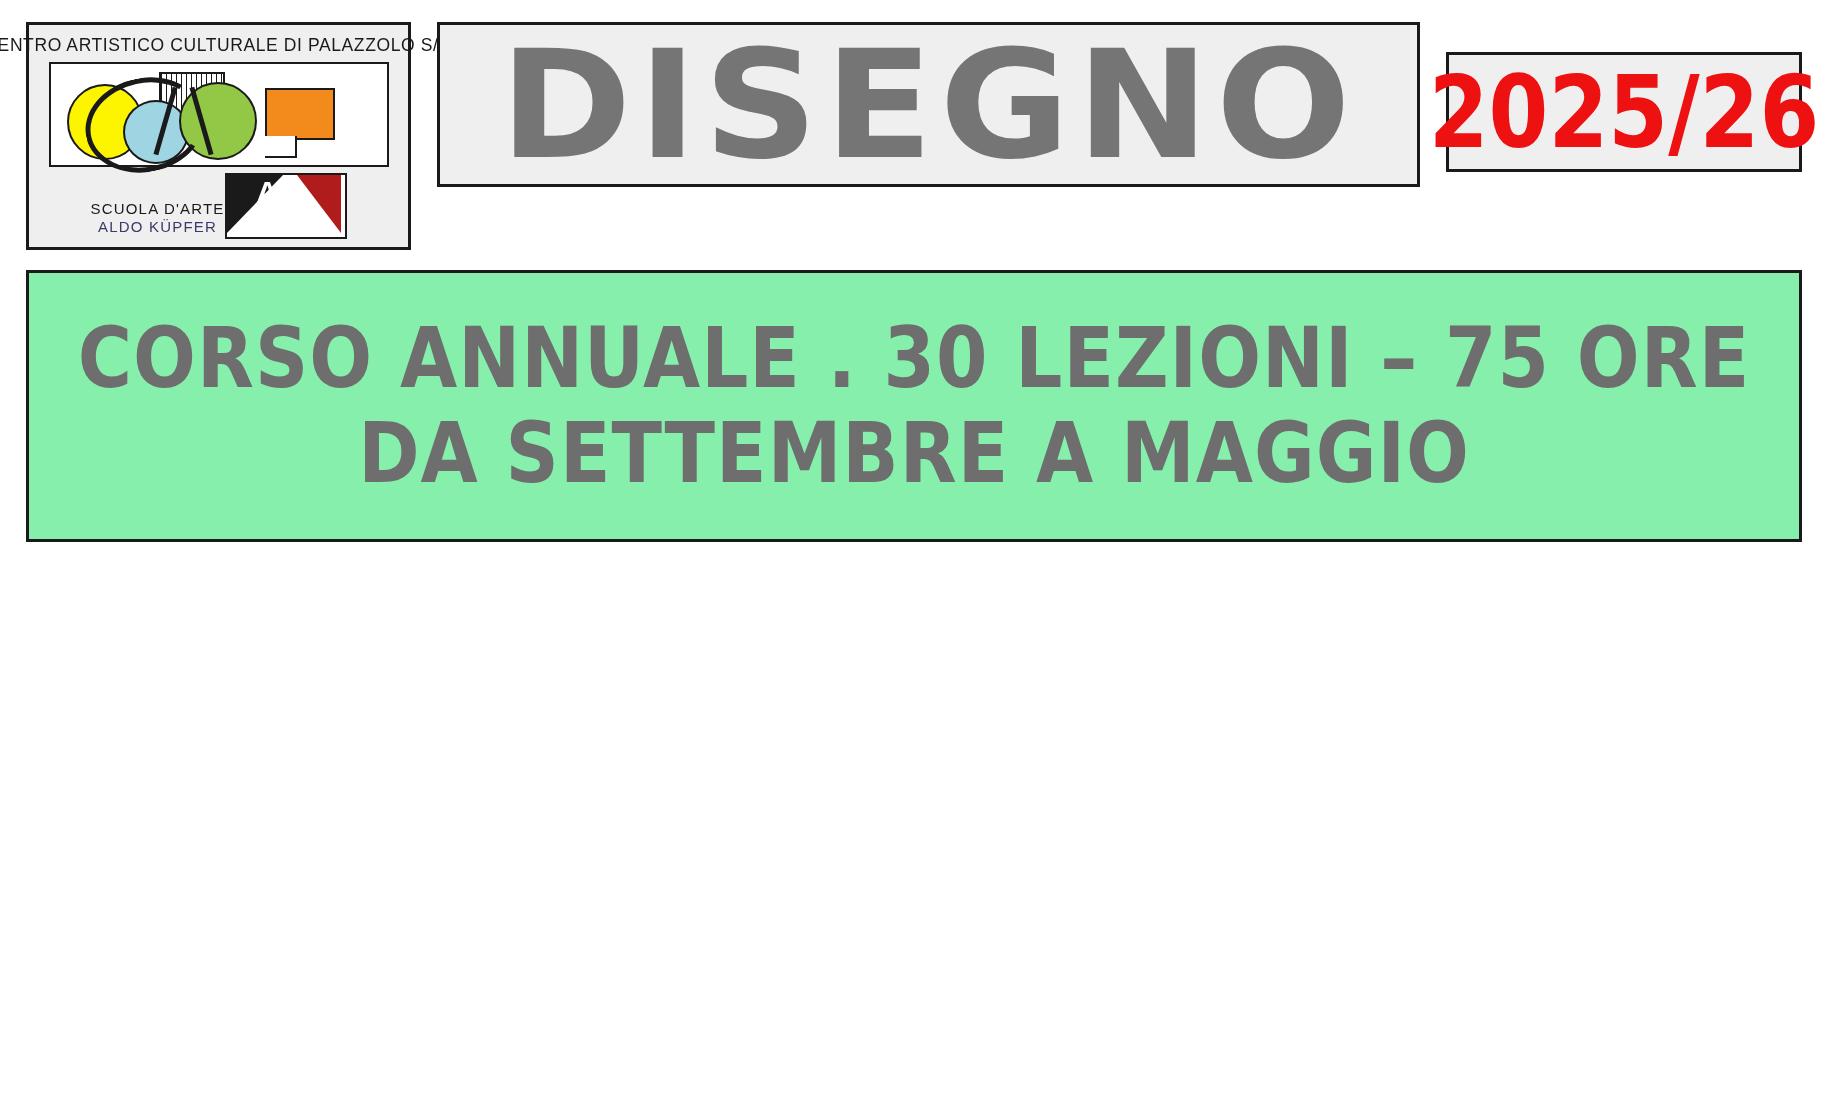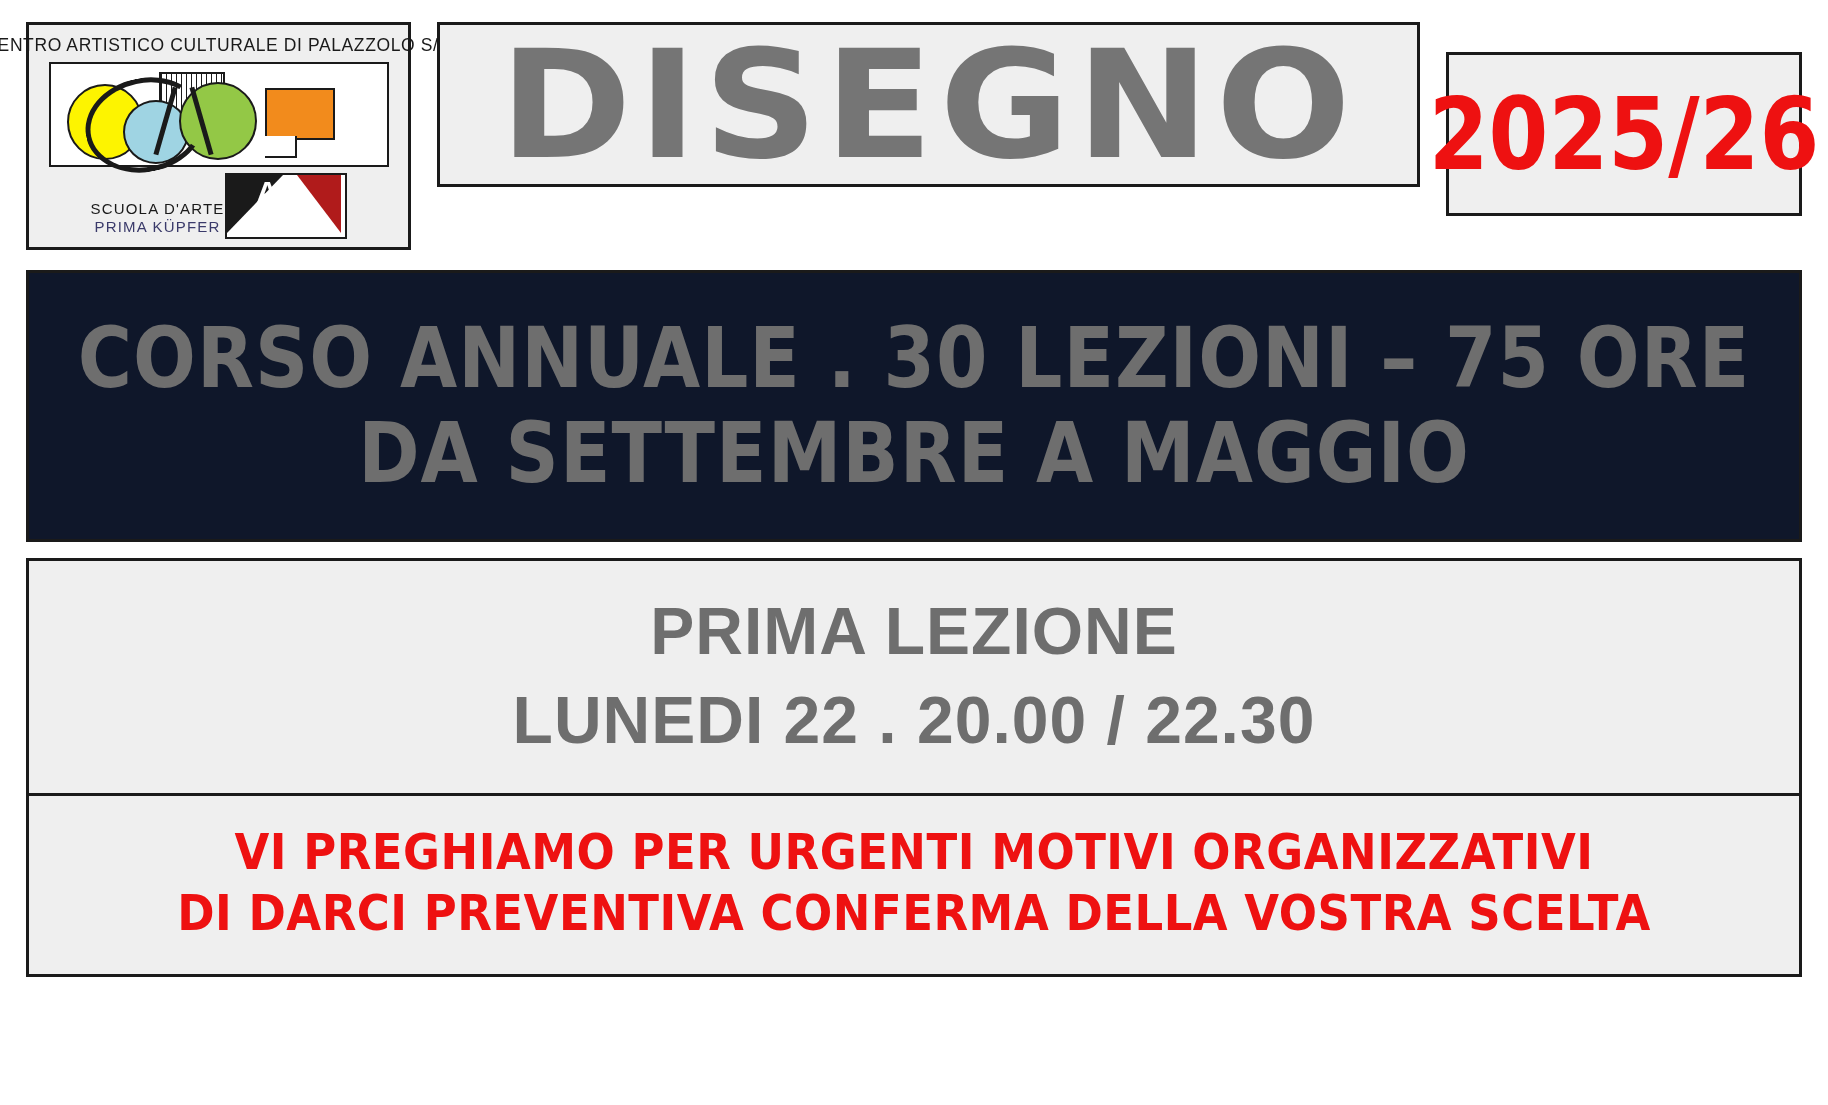--- a/index.html
+++ b/index.html
@@ -197,21 +197,21 @@
     font-weight: bold;
     font-size: 150px;
     line-height: 1;
     letter-spacing: 6px;
     color: #757575;
     transform: scaleX(1.06);
   }
 
   .year-box {
     width: 356px;
-    height: 164px;
+    height: 120px;
     margin-top: 30px;
     box-sizing: border-box;
     border: 3px solid #1a1a1a;
     background: #efefef;
     display: flex;
     align-items: center;
     justify-content: center;
   }
   .year-text {
     font-family: "DejaVu Sans", sans-serif;
@@ -221,21 +221,21 @@
     color: #ee1111;
     transform: scaleY(1.15);
   }
 
   
   .course-box {
     margin-top: 16px;
     height: 272px;
     box-sizing: border-box;
     border: 3px solid #1a1a1a;
-    background: #0f172a;
+    background: #86efac;
     display: flex;
     flex-direction: column;
     align-items: center;
     justify-content: center;
   }
   .course-line {
     font-family: "DejaVu Sans", sans-serif;
     font-weight: bold;
     font-size: 74px;
     line-height: 1.28;
@@ -298,21 +298,21 @@
         <div class="el circle-green"></div>
         <div class="el orange-box"></div>
         <div class="el orange-tail"></div>
         <div class="el c-stroke"></div>
         <div class="el a-stroke"></div>
       </div>
 
       <div class="logo-bottom">
         <div class="logo-school">
           <div class="l1">SCUOLA D'ARTE</div>
-          <div class="l2">PRIMA KÜPFER</div>
+          <div class="l2">ALDO KÜPFER</div>
         </div>
         <div class="ak-mark">
           <div class="ak-black"></div>
           <div class="ak-red"></div>
           <div class="ak-letters">AK</div>
         </div>
       </div>
     </div>
 
     <div class="title-box">
@@ -323,24 +323,14 @@
       <div class="year-text">2025/26</div>
     </div>
 
   </div>
 
   <div class="course-box">
     <div class="course-line">CORSO ANNUALE  .  30 LEZIONI – 75 ORE</div>
     <div class="course-line">DA SETTEMBRE A MAGGIO</div>
   </div>
 
-  <div class="lesson-box">
-    <div class="lesson-top">
-      <div class="lesson-line">PRIMA LEZIONE</div>
-      <div class="lesson-line">LUNEDI 22  .  20.00 / 22.30</div>
-    </div>
-    <div class="notice">
-      <div class="notice-line">VI PREGHIAMO PER URGENTI MOTIVI ORGANIZZATIVI</div>
-      <div class="notice-line">DI DARCI PREVENTIVA CONFERMA DELLA VOSTRA SCELTA</div>
-    </div>
-  </div>
 
 </div>
 
 </body></html>

